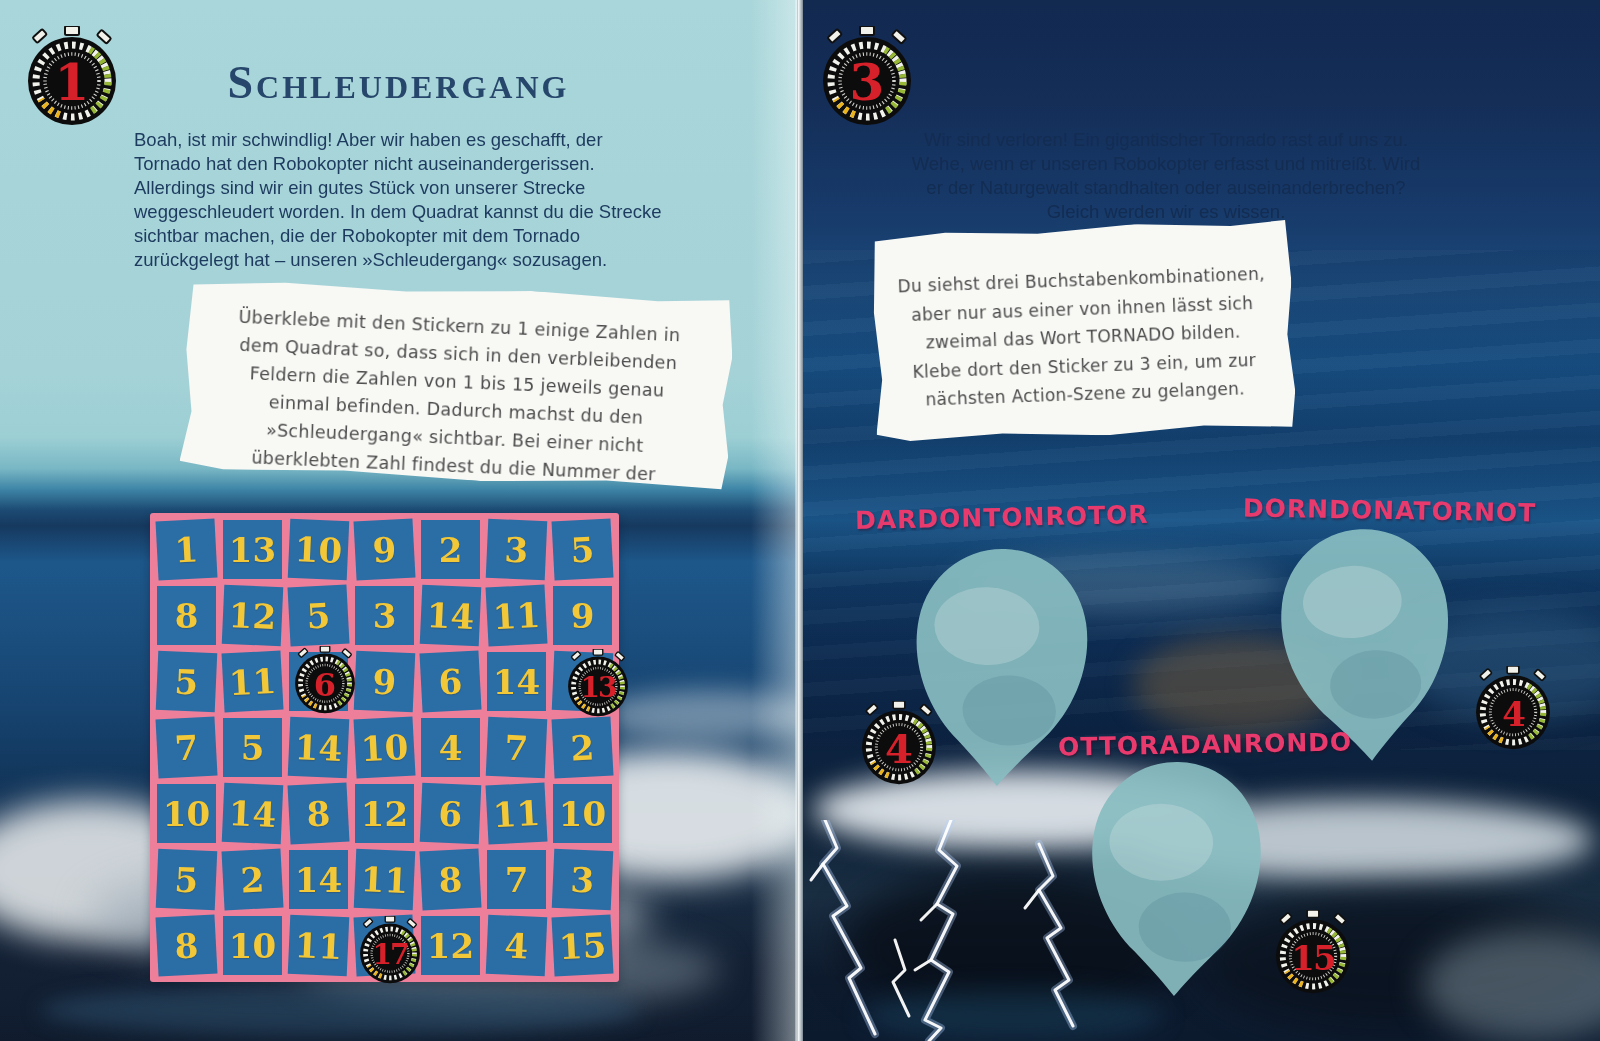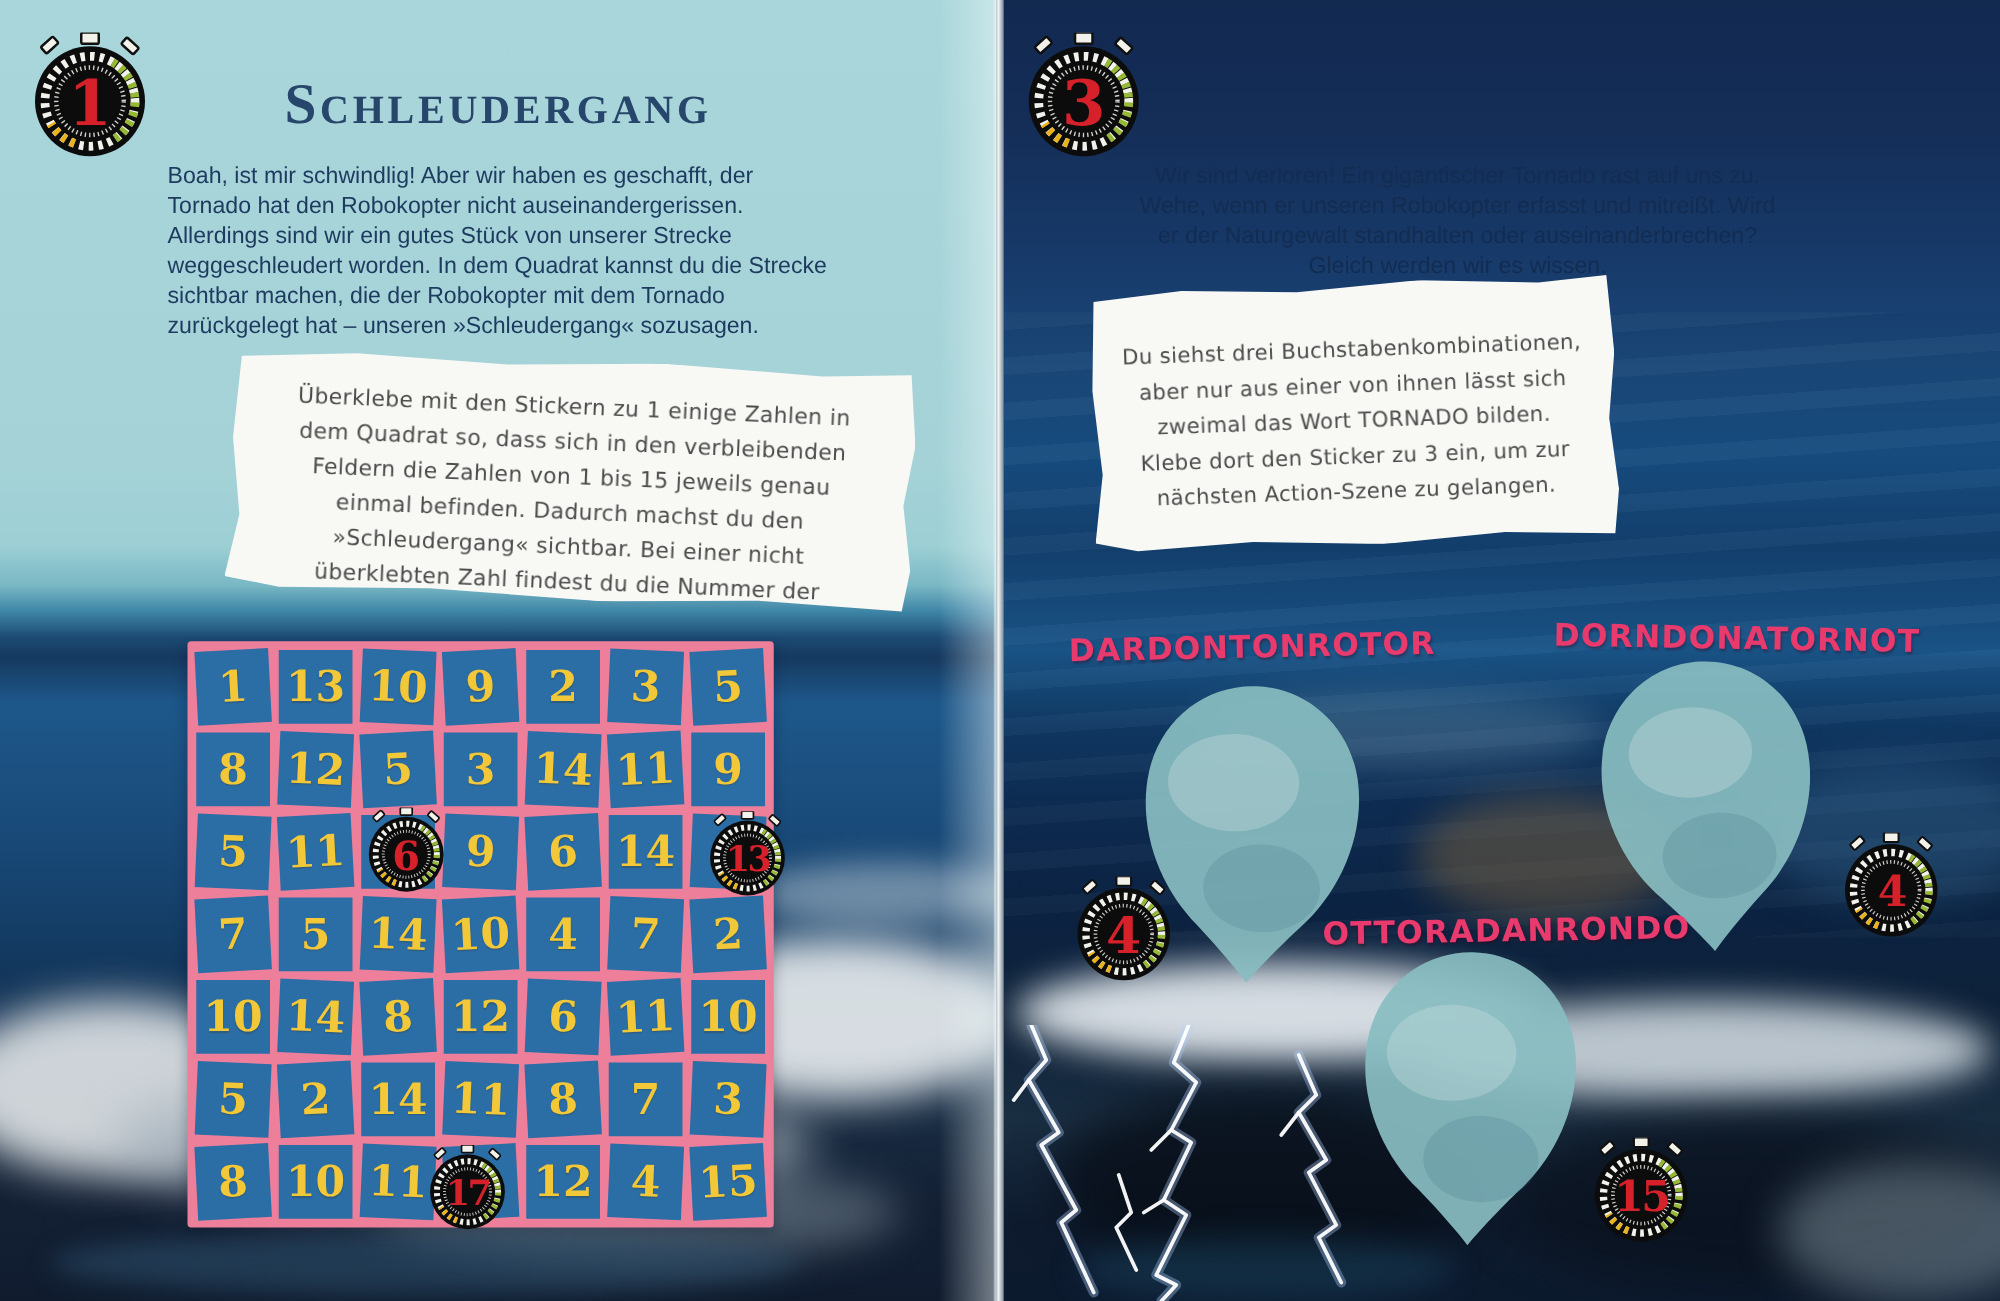--- a/index.html
+++ b/index.html
@@ -209,21 +209,21 @@
               <rect x="11" y="7" width="13" height="7" rx="1.5" transform="rotate(-42 17 10)"></rect>
             </g>
           <circle class="sw-body" cx="50" cy="55" r="44"></circle>
             <circle class="sw-ticks" cx="50" cy="55" r="36"></circle>
           <path class="sw-green" d="M68,23.8 A36,36 0 0 1 68,86.2"></path>
             <path class="sw-yellow" d="M37.7,88.8 A36,36 0 0 1 18.8,73"></path>
           <circle class="sw-fine" cx="50" cy="55" r="27"></circle>
         </svg>
         <span class="bnum">13</span>
       </div>
-      <div class="stopwatch sw68 two" style="left:190px;top:403px;">
+      <div class="stopwatch sw68 two" style="left:206px;top:403px;">
         <svg viewBox="0 0 100 100">
           <g class="crown">
               <rect x="43" y="0" width="14" height="9" rx="1.5"></rect>
               <rect x="76" y="7" width="13" height="7" rx="1.5" transform="rotate(42 82 10)"></rect>
               <rect x="11" y="7" width="13" height="7" rx="1.5" transform="rotate(-42 17 10)"></rect>
             </g>
           <circle class="sw-body" cx="50" cy="55" r="44"></circle>
             <circle class="sw-ticks" cx="50" cy="55" r="36"></circle>
           <path class="sw-green" d="M68,23.8 A36,36 0 0 1 68,86.2"></path>
             <path class="sw-yellow" d="M37.7,88.8 A36,36 0 0 1 18.8,73"></path>

